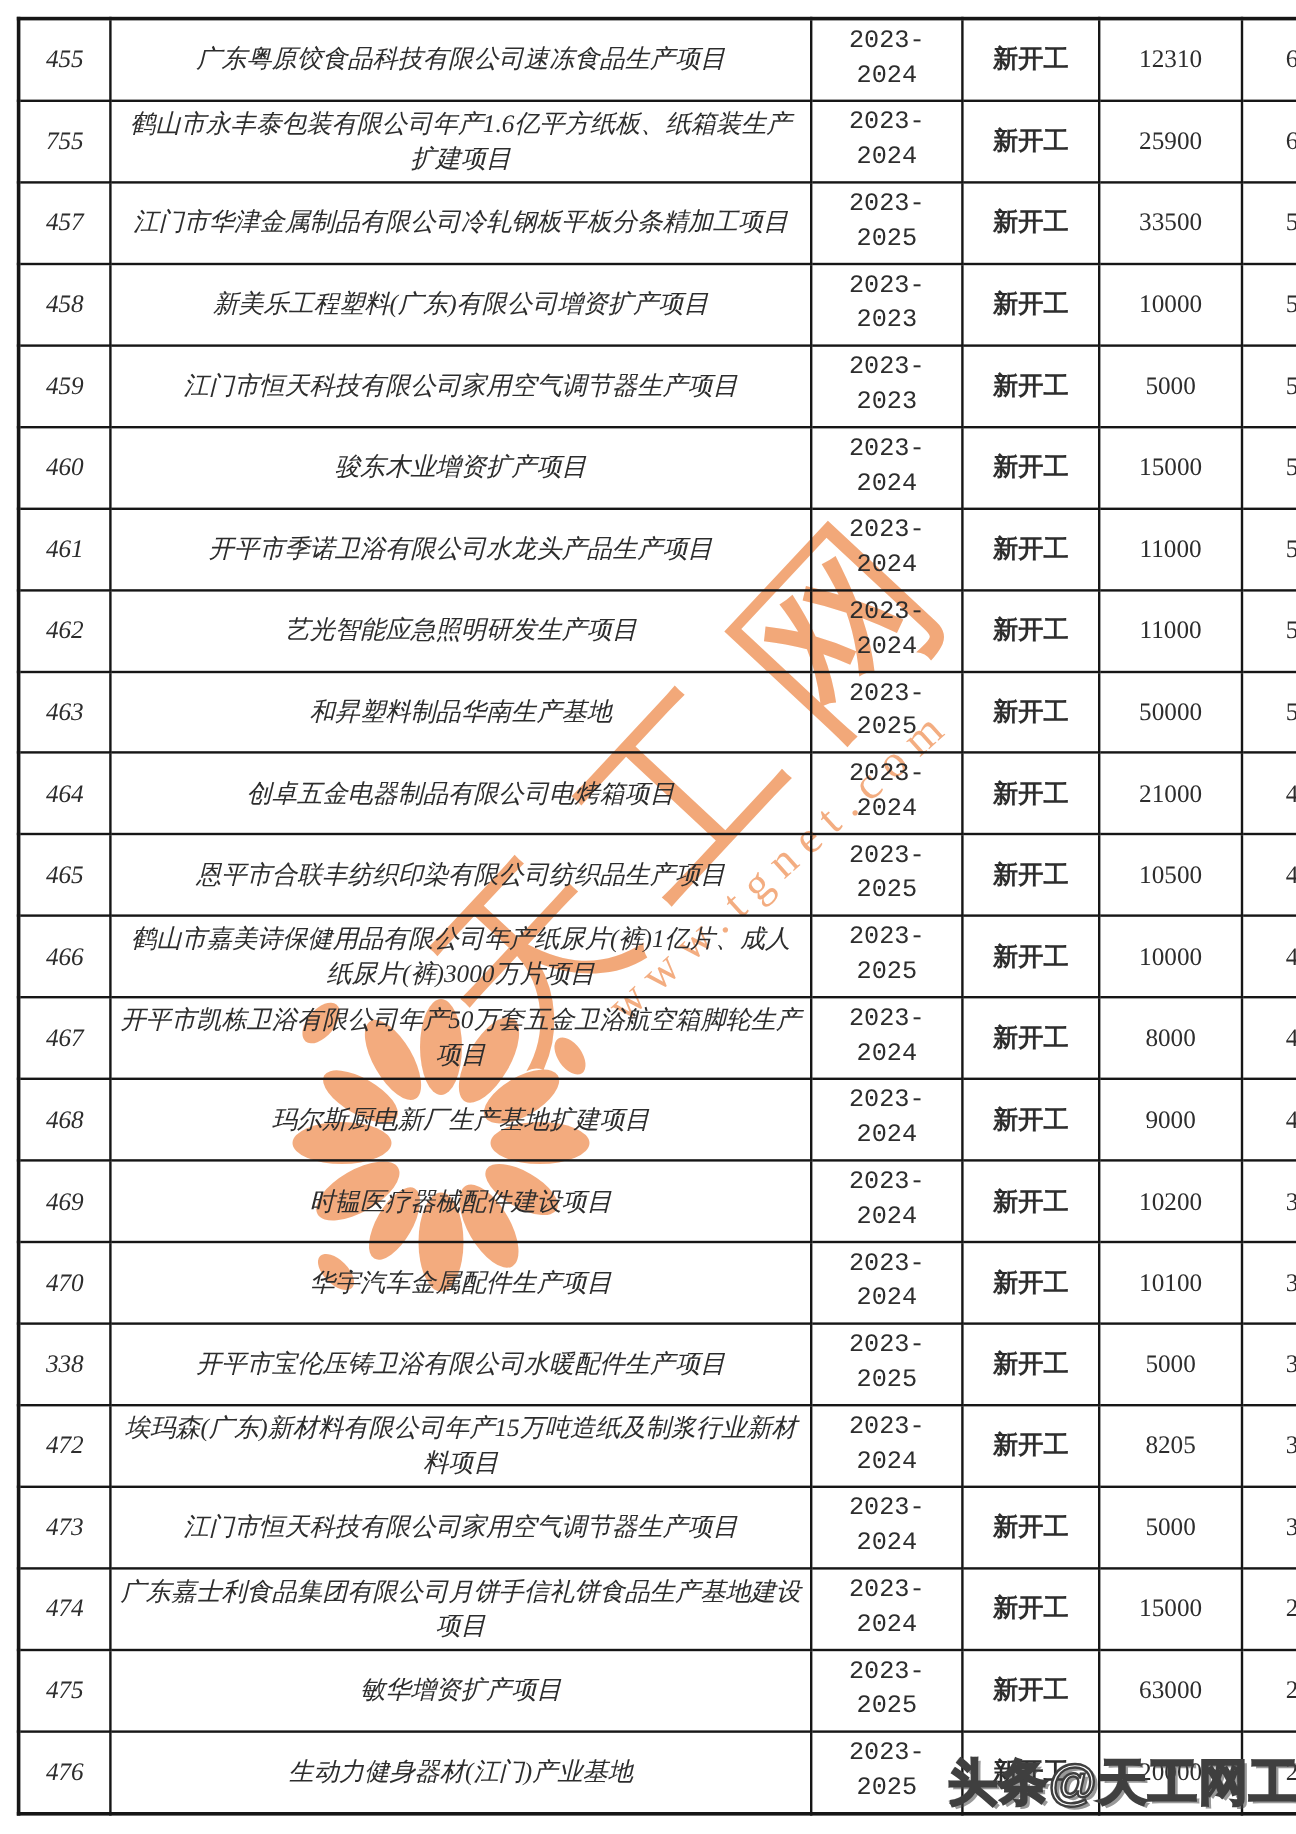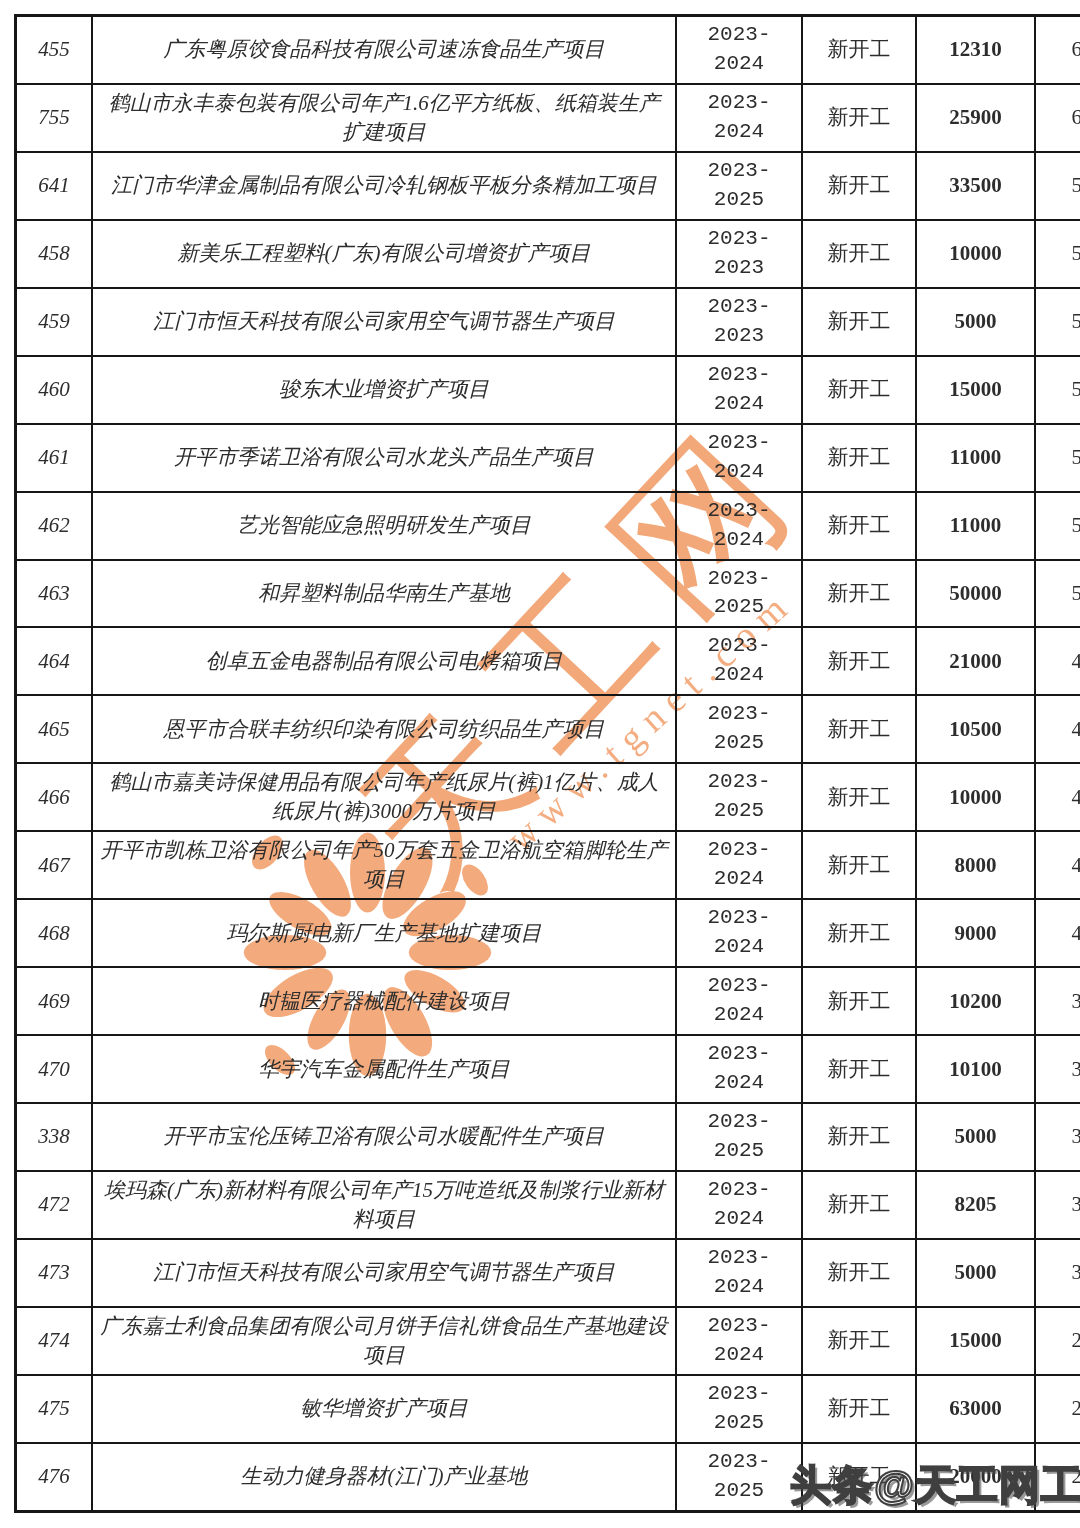--- a/index.html
+++ b/index.html
@@ -43,22 +43,22 @@
     font-size:21px;color:#2d2d2d;
     padding:4px 6px;text-align:center;vertical-align:middle;
     line-height:1.38;
     overflow:hidden;
   }
   table.projects{border:3px solid #161616;}
   table.projects tr{height:66px;}
   td.c-no{width:62px;font-style:italic;}
   td.c-name{width:570px;text-align:left;padding-left:10px;padding-right:8px;font-style:italic;}
   td.c-period{width:112px;font-family:Liberation Mono, monospace;}
-  td.c-status{width:100px;}
-  td.c-v1{width:105px;font-weight:bold;}
+  td.c-status{width:100px;font-weight:bold;}
+  td.c-v1{width:105px;}
   td.c-v2{width:101px;}
   
   .corner-wm{
     position:absolute;left:790px;top:1458px;
     z-index:3;
     font-family:"Liberation Sans","DejaVu Sans",sans-serif;
     font-weight:700;font-size:41px;letter-spacing:1px;
     color:#fdfdfd;
     -webkit-text-stroke:2px #3f3f3f;
     text-shadow:3px 3px 0 rgba(70,70,70,0.55), -1px -1px 0 rgba(70,70,70,0.35);
@@ -104,21 +104,21 @@
     </tr>
         <tr>
       <td class="c-no">755</td>
       <td class="c-name">鹤山市永丰泰包装有限公司年产1.6亿平方纸板、纸箱装生产扩建项目</td>
       <td class="c-period">2023-2024</td>
       <td class="c-status">新开工</td>
       <td class="c-v1">25900</td>
       <td class="c-v2">6000</td>
     </tr>
         <tr>
-      <td class="c-no">641</td>
+      <td class="c-no">457</td>
       <td class="c-name">江门市华津金属制品有限公司冷轧钢板平板分条精加工项目</td>
       <td class="c-period">2023-2025</td>
       <td class="c-status">新开工</td>
       <td class="c-v1">33500</td>
       <td class="c-v2">5000</td>
     </tr>
         <tr>
       <td class="c-no">458</td>
       <td class="c-name">新美乐工程塑料(广东)有限公司增资扩产项目</td>
       <td class="c-period">2023-2023</td>

